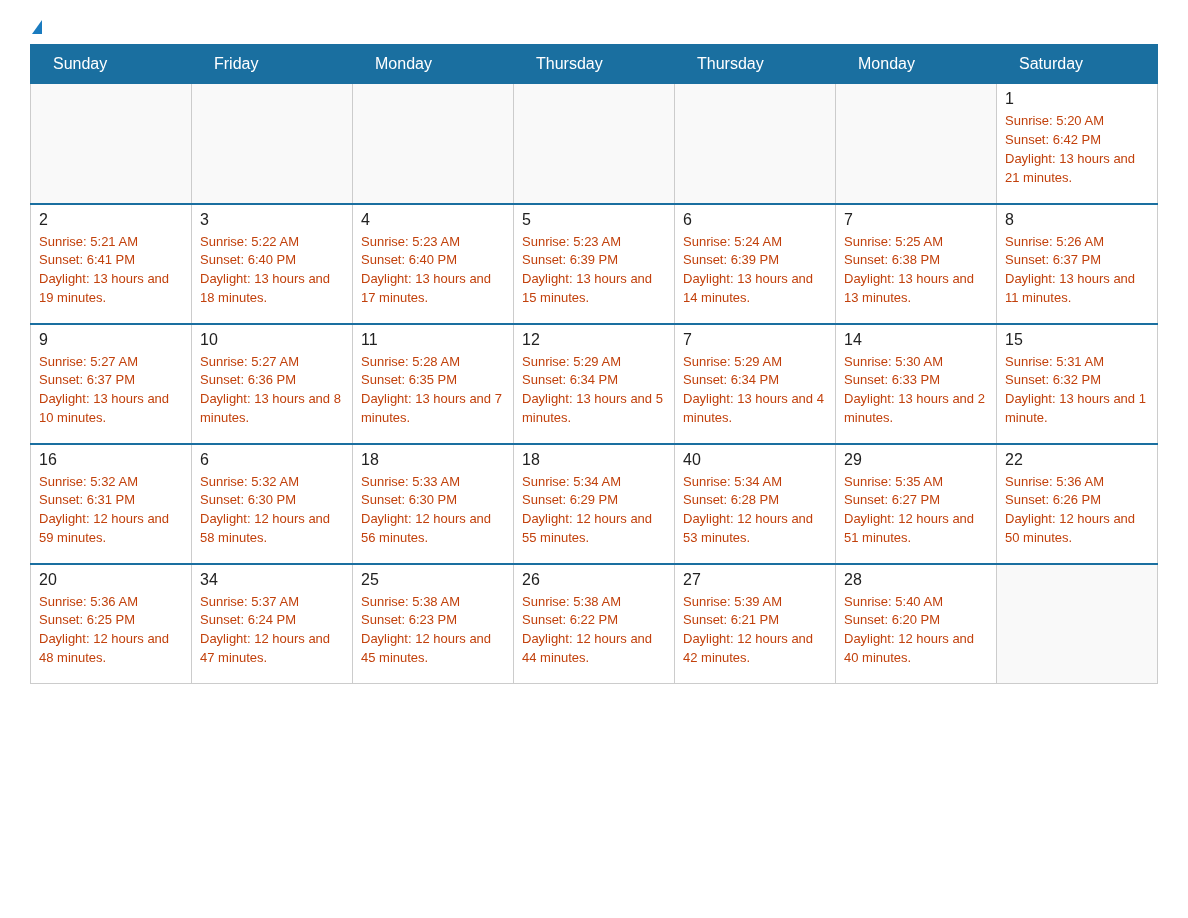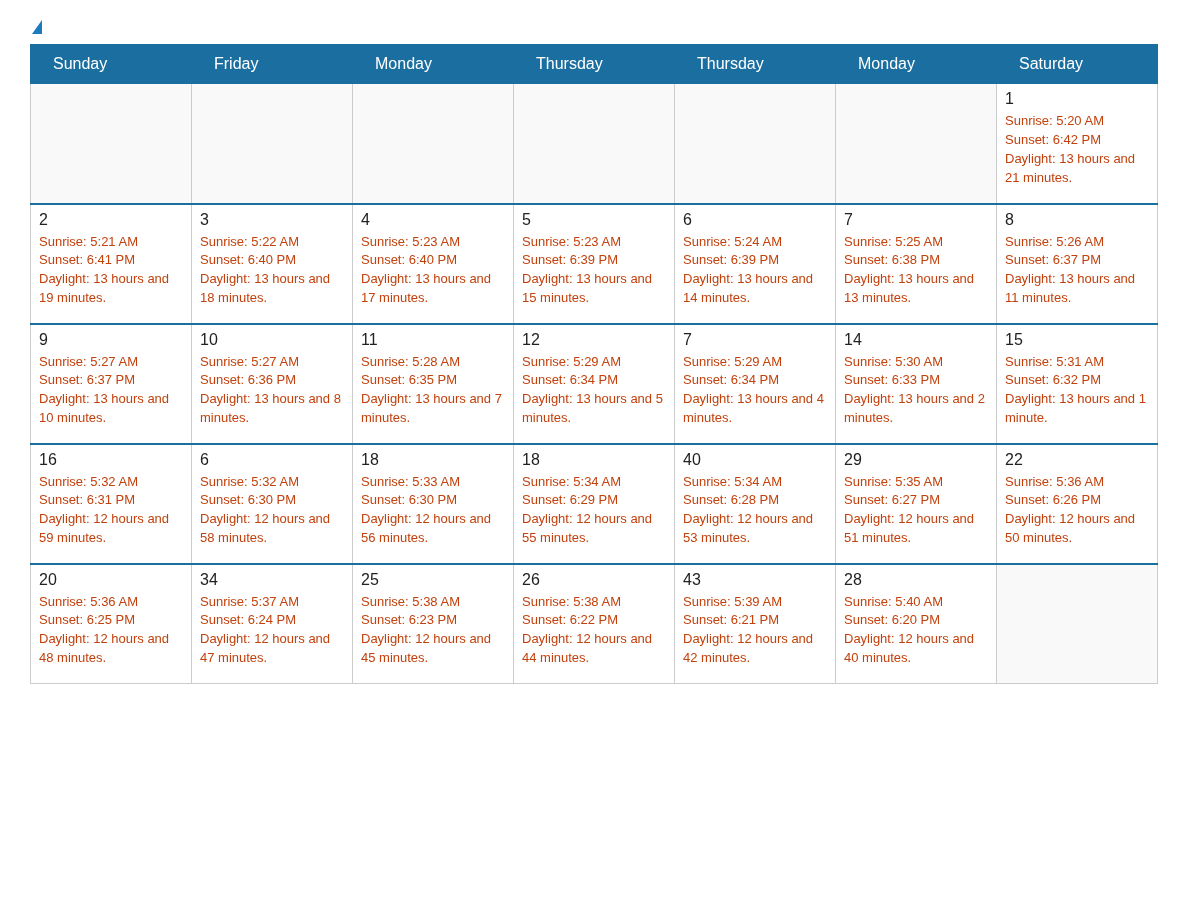--- a/index.html
+++ b/index.html
@@ -238,21 +238,21 @@
         </td>
         <td>
           <span class="day-number">25</span>
           <div class="day-info">Sunrise: 5:38 AM<br>Sunset: 6:23 PM<br>Daylight: 12 hours and 45 minutes.</div>
         </td>
         <td>
           <span class="day-number">26</span>
           <div class="day-info">Sunrise: 5:38 AM<br>Sunset: 6:22 PM<br>Daylight: 12 hours and 44 minutes.</div>
         </td>
         <td>
-          <span class="day-number">43</span>
+          <span class="day-number">27</span>
           <div class="day-info">Sunrise: 5:39 AM<br>Sunset: 6:21 PM<br>Daylight: 12 hours and 42 minutes.</div>
         </td>
         <td>
           <span class="day-number">28</span>
           <div class="day-info">Sunrise: 5:40 AM<br>Sunset: 6:20 PM<br>Daylight: 12 hours and 40 minutes.</div>
         </td>
         <td class="empty-cell"></td>
       </tr>
     </tbody>
 </table>

